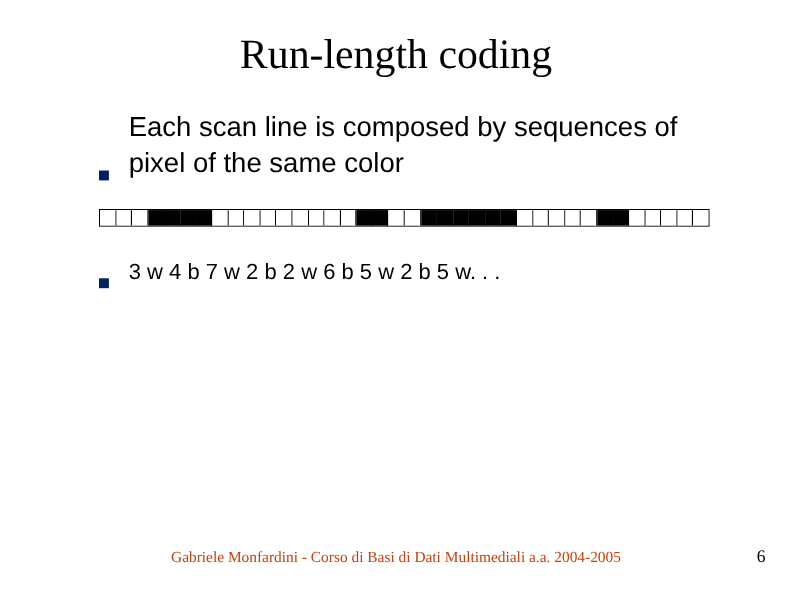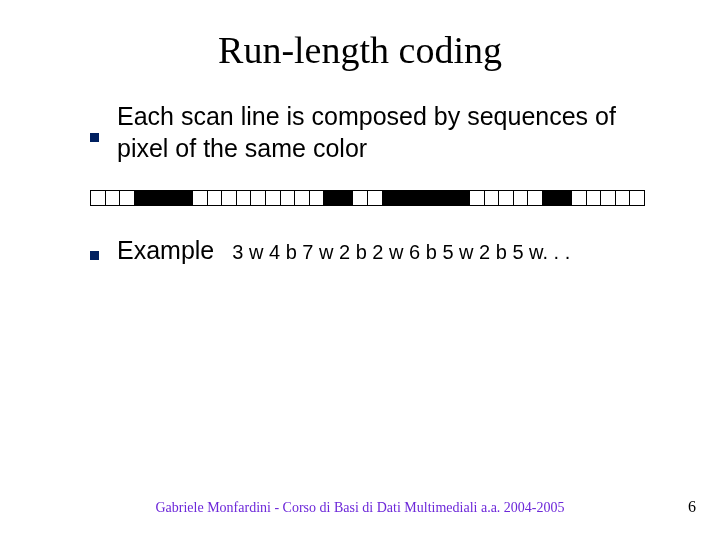--- a/index.html
+++ b/index.html
@@ -17,21 +17,21 @@
     text-align:center;
     padding-top:28px;
     padding-bottom:28px;
   }
   .content{
     padding-left:90px;
     padding-right:60px;
   }
   .bullet-row{
     display:flex;
-    align-items:center;
+    align-items:flex-end;
     margin-bottom:6px;
   }
   .bullet-sq{
     width:9px;height:9px;
     background:#002060;
     margin-top:11px;
     margin-right:18px;
     flex:0 0 auto;
   }
   .bullet-text{
@@ -69,21 +69,21 @@
   .scanline .cell:last-child{border-right:none}
   .scanline .cell.b{background:#000}
   .scanline .cell.w{background:#fff}
   .footer{
     position:absolute;
     bottom:24px;
     left:0;right:0;
     text-align:center;
     font-family:"Times New Roman",Times,serif;
     font-size:14px;
-    color:#6d28d9;
+    color:#c2410c;
   }
   .pagenum{
     position:absolute;
     bottom:24px;
     right:24px;
     font-family:"Times New Roman",Times,serif;
     font-size:16px;
     color:#000;
   }
 </style>
@@ -139,21 +139,20 @@
         <div class="cell w"></div>
         <div class="cell w"></div>
         <div class="cell w"></div>
       </div>
   </div>
 
 
   <div class="bullet-row">
     <div class="bullet-sq"></div>
     <div class="bullet-text example-line">
-      <span class="example-word">Example</span>
       <span class="example-code">3 w 4 b 7 w 2 b 2 w 6 b 5 w 2 b 5 w. . .</span>
     </div>
   </div>
 
 </div>
 
 <div class="footer">Gabriele Monfardini - Corso di Basi di Dati Multimediali  a.a. 2004-2005</div>
 <div class="pagenum">6</div>
 
 </body></html>

